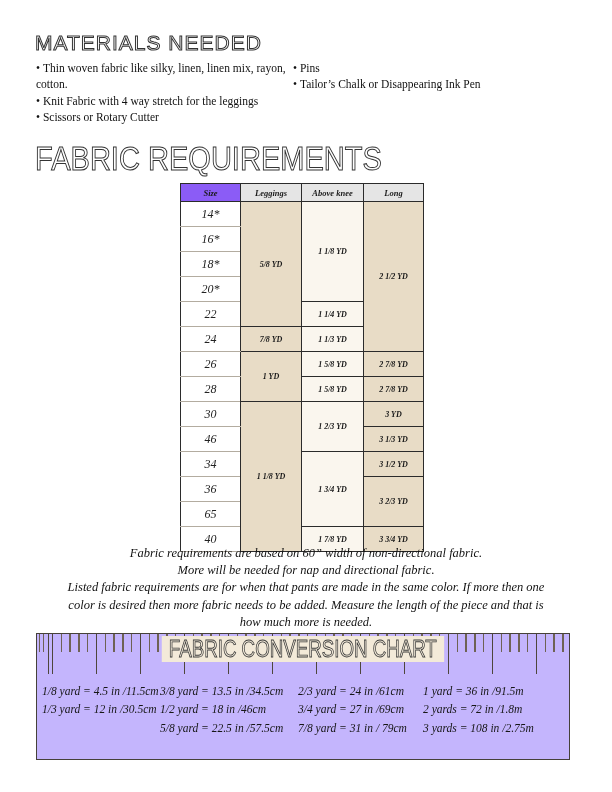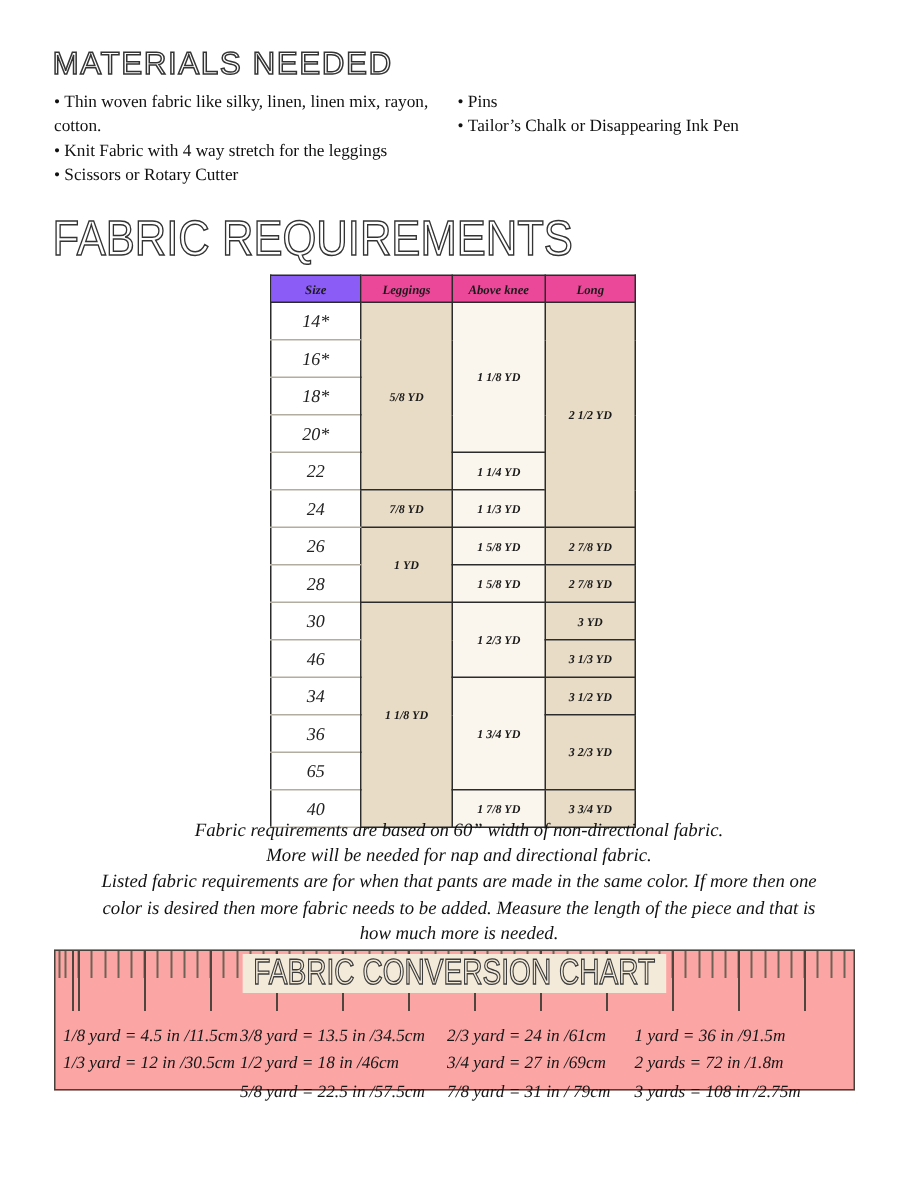--- a/index.html
+++ b/index.html
@@ -20,21 +20,21 @@
     position:absolute;left:35px;top:28px;
     font-size:21px;letter-spacing:1px;line-height:30px;margin:0;
   }
   .mat-cols{position:absolute;left:36px;top:60px;right:30px;display:flex;}
   .mat-col{list-style:none;margin:0;padding:0;}
   .mat-col li{
     font-size:11.5px;line-height:16.4px;color:#111;
   }
   .mat-col li::before{content:"\2022\00a0";}
   .mat-left{width:257px;}
-  .mat-right{flex:1;margin-left:12px;}
+  .mat-right{flex:1;}
   
   .fabric-heading{
     position:absolute;left:35px;top:142px;
     font-size:33px;line-height:34px;margin:0;
     transform:scaleX(.88);transform-origin:left center;
   }
   .fabric-table{
     position:absolute;left:180px;top:183px;
     border-collapse:collapse;table-layout:fixed;width:243px;
     border:1.5px solid #2b2b2b;
@@ -48,31 +48,31 @@
     height:24px;font-size:12px;font-style:italic;background:#ffffff;
     border-left:1.5px solid #2b2b2b;border-right:1.5px solid #2b2b2b;
     border-bottom:1px solid #b3aca0;color:#222;
   }
   .fabric-table td.val{
     font-size:8px;font-style:italic;font-weight:bold;color:#1a1a1a;
     border:1.5px solid #2b2b2b;
   }
   .beige{background:#e8dcc6;}
   .light{background:#faf6ee;}
-  th.beige{background:#ec4899;}
+  th.beige{background:#e5e5e5;}
   th.white{background:#8b5cf6;}
   
   .notes{
     position:absolute;left:0;right:0;top:545px;text-align:center;
     font-style:italic;font-size:12.5px;line-height:17.2px;color:#121212;
   }
   
   .conv-box{
-    position:absolute;left:36px;top:633px;width:534px;height:94px;
-    background:#fca5a5;border:1.8px solid #46413a;box-sizing:border-box;
+    position:absolute;left:36px;top:633px;width:534px;height:127px;
+    background:#c4b5fd;border:1.8px solid #46413a;box-sizing:border-box;
   }
   .ticks-short{
     position:absolute;top:0;left:0;right:0;height:18px;
     background-image:repeating-linear-gradient(90deg,#6e6254 0,#6e6254 1.4px,transparent 1.4px,transparent 8.8px);
     background-position:6px 0;
   }
   .ticks-long{
     position:absolute;top:0;left:0;right:0;height:40px;
     background-image:repeating-linear-gradient(90deg,#4e463c 0,#4e463c 1.4px,transparent 1.4px,transparent 44px);
     background-position:15px 0;

